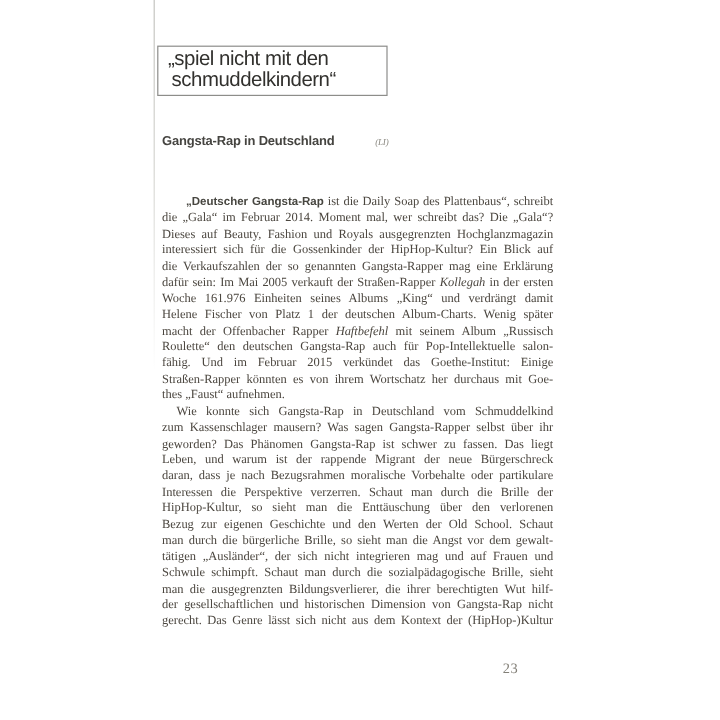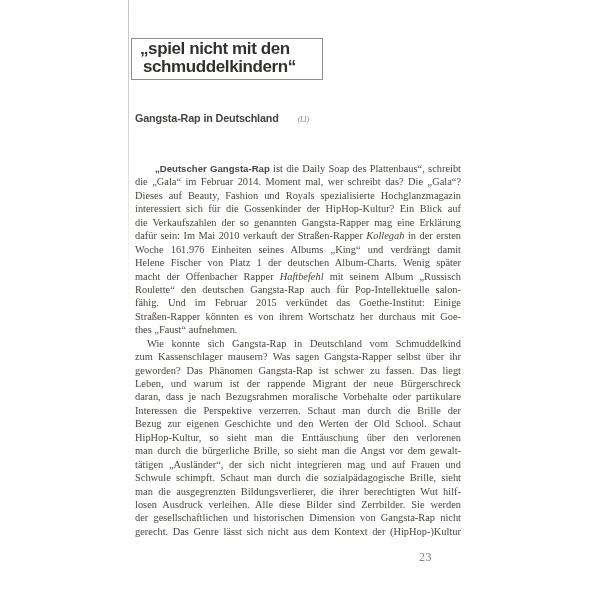--- a/index.html
+++ b/index.html
@@ -4,28 +4,28 @@
 <style>
   html,body{margin:0;padding:0;background:#ffffff;}
   .canvas{position:relative;width:600px;height:600px;background:#ffffff;overflow:hidden;
           font-family:"Liberation Serif",serif;}
   .page-edge{position:absolute;left:128px;top:0;width:1px;height:310px;
              background:linear-gradient(#b9b9b4 0%,#cfcfca 45%,rgba(207,207,202,0) 100%);
              opacity:.85;}
   .title-box{position:absolute;left:131px;top:38px;width:176px;
              border:1.5px solid #8d8d8a;background:#ffffff;
              padding:1px 6px 3px 8px;
-             font-family:"Liberation Sans",sans-serif;font-weight:bold;
+             font-family:"Liberation Sans",sans-serif;font-weight:normal;
              font-size:17px;line-height:18px;letter-spacing:-0.4px;color:#32312e;}
   .title-line2{padding-left:3px;}
   .subtitle{position:absolute;left:135px;top:112px;
             font-family:"Liberation Sans",sans-serif;font-weight:bold;
             font-size:10.8px;letter-spacing:-0.15px;color:#454440;}
   .subtitle .note{font-family:"Liberation Serif",serif;font-weight:normal;
-                  font-style:italic;font-size:7.5px;color:#8a8880;margin-left:3px;padding-left:16px;}
+                  font-style:italic;font-size:7.5px;color:#8a8880;margin-left:18px;padding-left:16px;}
   .bodytext{position:absolute;left:135px;top:162px;width:326px;
             font-size:10.4px;line-height:13.45px;color:#4b463f;}
   .bline{text-align:justify;text-align-last:justify;height:13.45px;overflow:visible;}
   .bline.lastline{text-align-last:left;}
   .bline.indent{padding-left:12px;}
   .seg-lead{font-family:"Liberation Sans",sans-serif;font-weight:bold;
             font-size:9.6px;color:#474640;margin-left:20px;}
   .seg-italic{font-style:italic;}
   .folio{position:absolute;left:419px;top:550px;
          font-size:12px;letter-spacing:0.5px;color:#827f77;}
@@ -42,45 +42,44 @@
   </div>
 
   <div class="subtitle">
     <span>Gangsta-Rap in Deutschland</span><span class="note">(LI)</span>
   </div>
 
   <div class="bodytext" id="bodytext">
       <div>
         <div class="bline" style=""><span class="seg-lead">„Deutscher Gangsta-Rap</span><span> ist die Daily Soap des Plattenbaus“, schreibt</span></div>
         <div class="bline" style=""><span>die „Gala“ im Februar 2014. Moment mal, wer schreibt das? Die „Gala“?</span></div>
-        <div class="bline" style=""><span>Dieses auf Beauty, Fashion und Royals spezialisierte Hochglanzmagazin</span></div>
+        <div class="bline" style=""><span>Dieses auf Beauty, Fashion und Royals ausgegrenzten Hochglanzmagazin</span></div>
         <div class="bline" style=""><span>interessiert sich für die Gossenkinder der HipHop-Kultur? Ein Blick auf</span></div>
         <div class="bline" style=""><span>die Verkaufszahlen der so genannten Gangsta-Rapper mag eine Erklärung</span></div>
-        <div class="bline" style=""><span>dafür sein: Im Mai 2010 verkauft der Straßen-Rapper </span><span class="seg-italic">Kollegah</span><span> in der ersten</span></div>
+        <div class="bline" style=""><span>dafür sein: Im Mai 2005 verkauft der Straßen-Rapper </span><span class="seg-italic">Kollegah</span><span> in der ersten</span></div>
         <div class="bline" style=""><span>Woche 161.976 Einheiten seines Albums „King“ und verdrängt damit</span></div>
         <div class="bline" style=""><span>Helene Fischer von Platz 1 der deutschen Album-Charts. Wenig später</span></div>
         <div class="bline" style=""><span>macht der Offenbacher Rapper </span><span class="seg-italic">Haftbefehl</span><span> mit seinem Album „Russisch</span></div>
         <div class="bline" style=""><span>Roulette“ den deutschen Gangsta-Rap auch für Pop-Intellektuelle salon-</span></div>
         <div class="bline" style=""><span>fähig. Und im Februar 2015 verkündet das Goethe-Institut: Einige</span></div>
         <div class="bline" style=""><span>Straßen-Rapper könnten es von ihrem Wortschatz her durchaus mit Goe-</span></div>
         <div class="bline lastline"><span>thes „Faust“ aufnehmen.</span></div>
       </div>
       <div>
         <div class="bline indent" style=""><span>Wie konnte sich Gangsta-Rap in Deutschland vom Schmuddelkind</span></div>
         <div class="bline" style=""><span>zum Kassenschlager mausern? Was sagen Gangsta-Rapper selbst über ihr</span></div>
         <div class="bline" style=""><span>geworden? Das Phänomen Gangsta-Rap ist schwer zu fassen. Das liegt</span></div>
         <div class="bline" style=""><span>Leben, und warum ist der rappende Migrant der neue Bürgerschreck</span></div>
         <div class="bline" style=""><span>daran, dass je nach Bezugsrahmen moralische Vorbehalte oder partikulare</span></div>
         <div class="bline" style=""><span>Interessen die Perspektive verzerren. Schaut man durch die Brille der</span></div>
+        <div class="bline" style=""><span>HipHop-Kultur, so sieht man die Enttäuschung über den verlorenen</span></div>
         <div class="bline" style=""><span>Bezug zur eigenen Geschichte und den Werten der Old School. Schaut</span></div>
-        <div class="bline" style=""><span>HipHop-Kultur, so sieht man die Enttäuschung über den verlorenen</span></div>
         <div class="bline" style=""><span>man durch die bürgerliche Brille, so sieht man die Angst vor dem gewalt-</span></div>
         <div class="bline" style=""><span>tätigen „Ausländer“, der sich nicht integrieren mag und auf Frauen und</span></div>
         <div class="bline" style=""><span>Schwule schimpft. Schaut man durch die sozialpädagogische Brille, sieht</span></div>
         <div class="bline" style=""><span>man die ausgegrenzten Bildungsverlierer, die ihrer berechtigten Wut hilf-</span></div>
-        <div class="bline" style=""><span>losen Ausdruck verleihen. Alle diese Bilder sind Zerrbilder. Sie werden</span></div>
         <div class="bline" style=""><span>der gesellschaftlichen und historischen Dimension von Gangsta-Rap nicht</span></div>
         <div class="bline" style=""><span>gerecht. Das Genre lässt sich nicht aus dem Kontext der (HipHop-)Kultur</span></div>
       </div>
     </div>
 
   <div class="folio">23</div>
 </div>
 
 </body></html>

